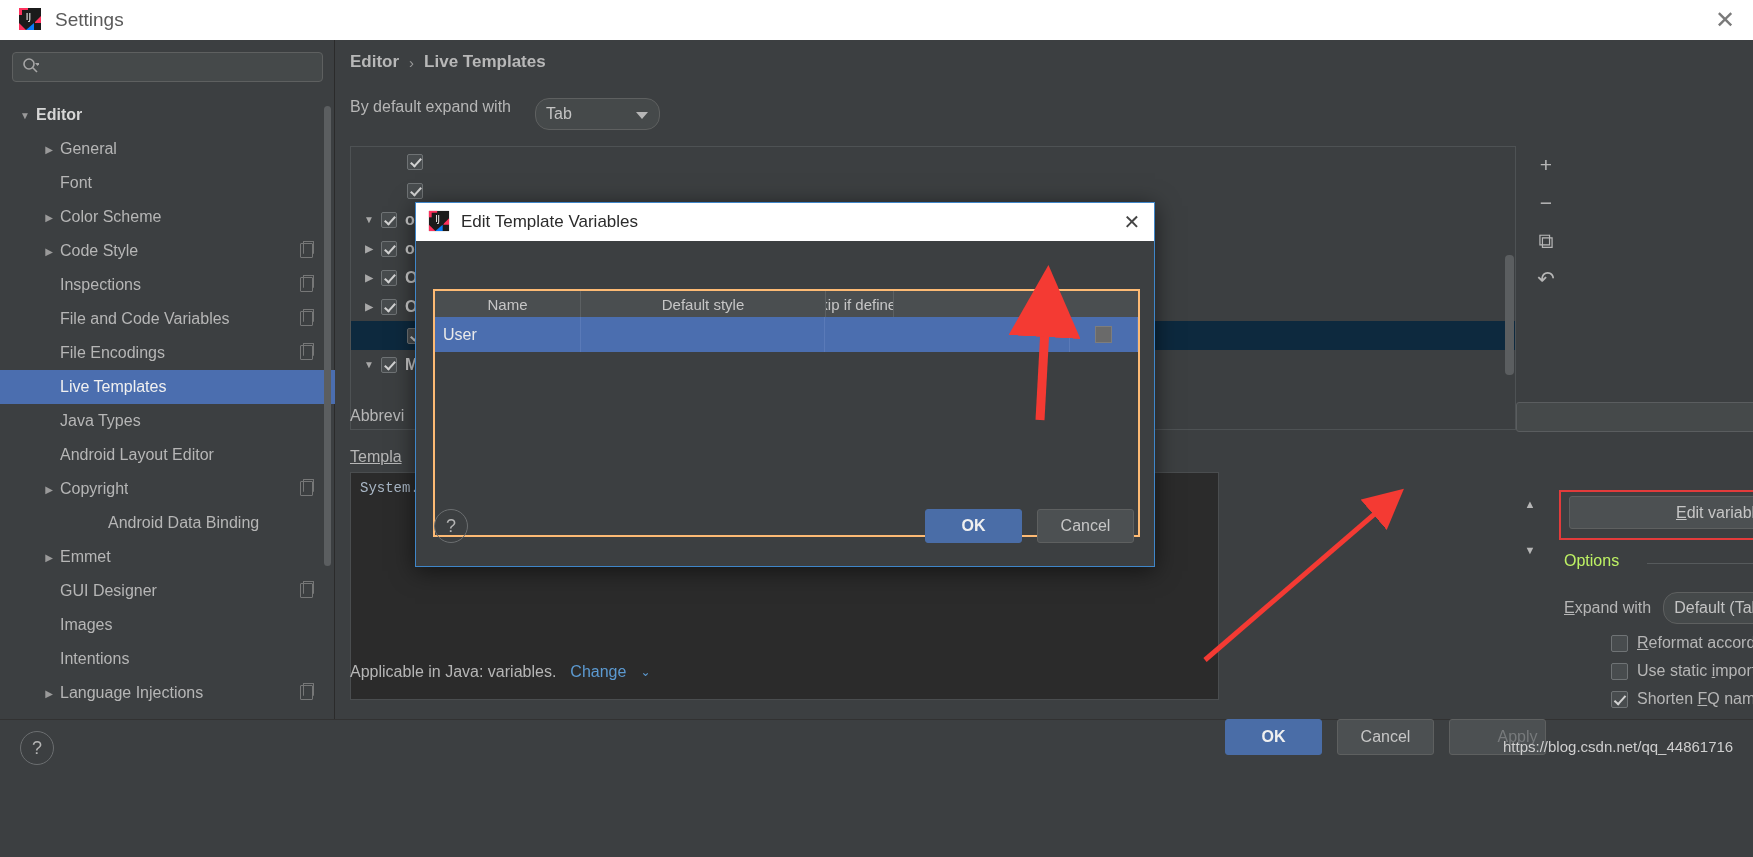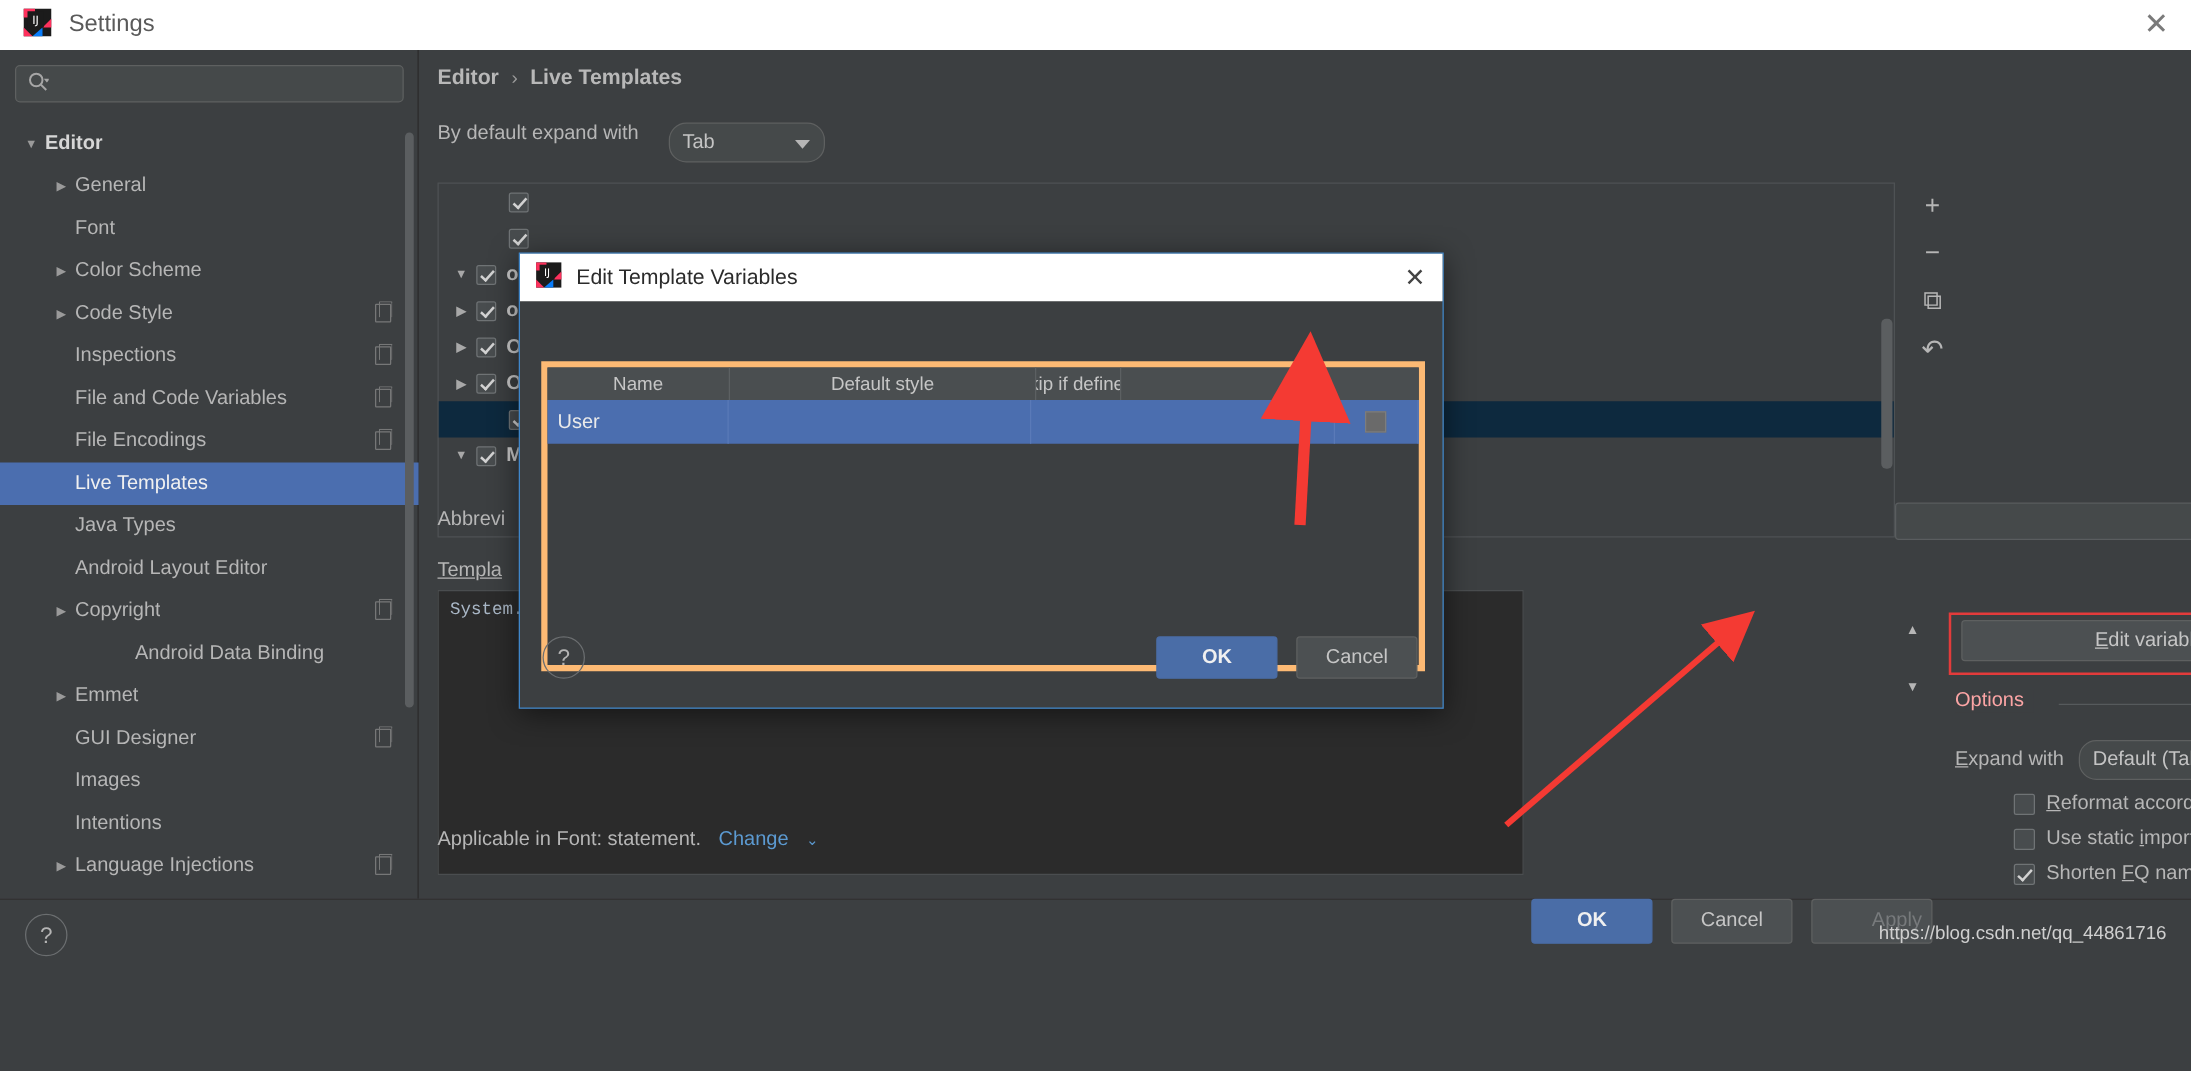--- a/index.html
+++ b/index.html
@@ -178,21 +178,21 @@
     position: absolute; left: 1233px; top: 456px; width: 310px; height: 33px;
     background: #4c5052; border: 1px solid #5e6060; border-radius: 3px;
     display: flex; align-items: center; justify-content: center;
     color: #c6c6c6; font-size: 16px;
   }
   .edit-vars-btn .u { text-decoration: underline; }
   .options-group {
     position: absolute; left: 1228px; top: 512px; width: 325px; height: 150px;
   }
   .options-legend {
-    position: absolute; left: 0; top: 0; font-size: 16px; color: #fca5a5; background: #3c3f41;
+    position: absolute; left: 0; top: 0; font-size: 16px; color: #bef264; background: #3c3f41;
     padding-right: 8px; z-index: 2;
   }
   .options-rule {
     position: absolute; left: 83px; top: 11px; right: 0; height: 1px; background: #565a5c;
   }
   .opt-expand-row {
     position: absolute; left: 0; top: 40px; display: flex; align-items: center; gap: 12px;
   }
   .opt-expand-row .lbl { font-size: 16px; color: #b6b6b6; }
   .combo-default { width: 165px; }
@@ -225,21 +225,21 @@
   .modal-title .t {
     margin-left: 11px; font-size: 17px; color: #2b2b2b;
   }
   .modal-close {
     position: absolute; right: 8px; top: 6px; width: 28px; height: 26px;
     display: flex; align-items: center; justify-content: center; color: #444; font-size: 20px;
   }
   .modal-body { position: relative; height: 327px; }
   .vtable {
     position: absolute; left: 17px; top: 48px; width: 707px; height: 248px;
-    border: 5px solid #fdba74; background: #3c3f41;
+    border: 2px solid #fdba74; background: #3c3f41;
   }
   .vt-head { display: flex; height: 26px; background: #4a4e50; }
   .vt-th {
     display: flex; align-items: center; justify-content: center;
     font-size: 15px; color: #c6c6c6; border-right: 1px solid #5c6062;
     overflow: hidden; white-space: nowrap;
   }
   .vt-row { display: flex; height: 35px; background: #4b6eaf; }
   .vt-td {
     display: flex; align-items: center;
@@ -477,21 +477,21 @@
         <div class="list-tool">↶</div>
       </div>
 
     <div class="field-label lbl-abbrev">Abbrevi</div>
     <div class="input-box abbrev-input"></div>
 
     <div class="field-label lbl-tplText">Templa</div>
     <div class="code-area">System.</div>
 
     <div class="applicable">
-      <span>Applicable in Font: statement.</span>
+      <span>Applicable in Java: variables.</span>
       <span class="change">Change</span>
       <span class="chev">⌄</span>
     </div>
 
     <div class="edit-vars-highlight"></div>
     <div class="edit-vars-btn">
       <span class="u">E</span>
         <span>dit variables</span>
     </div>
 

